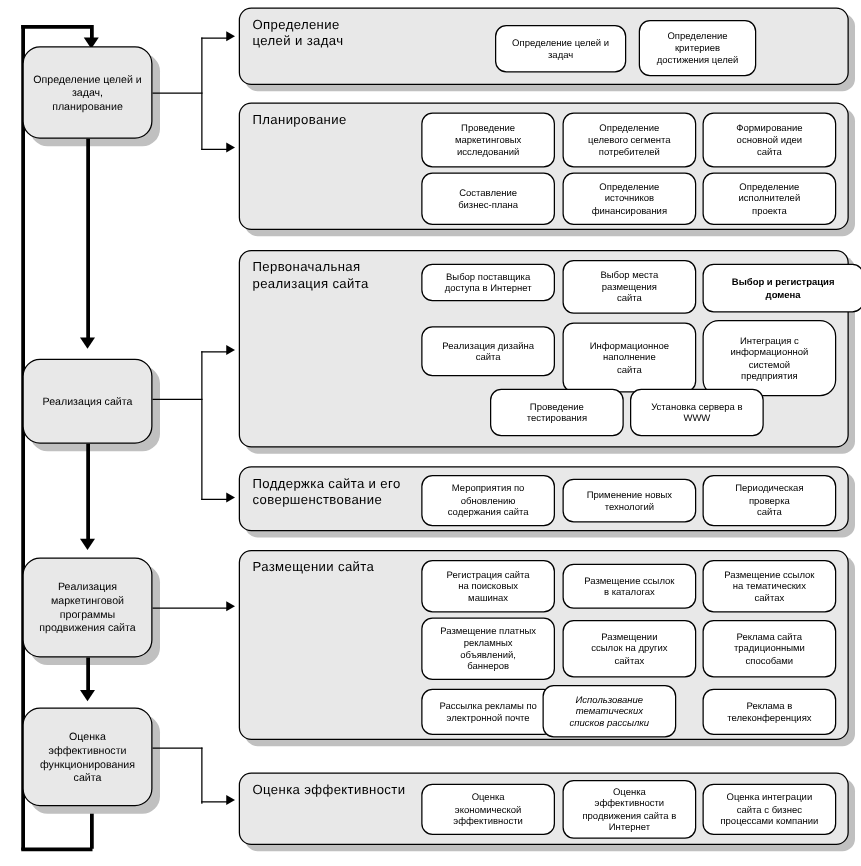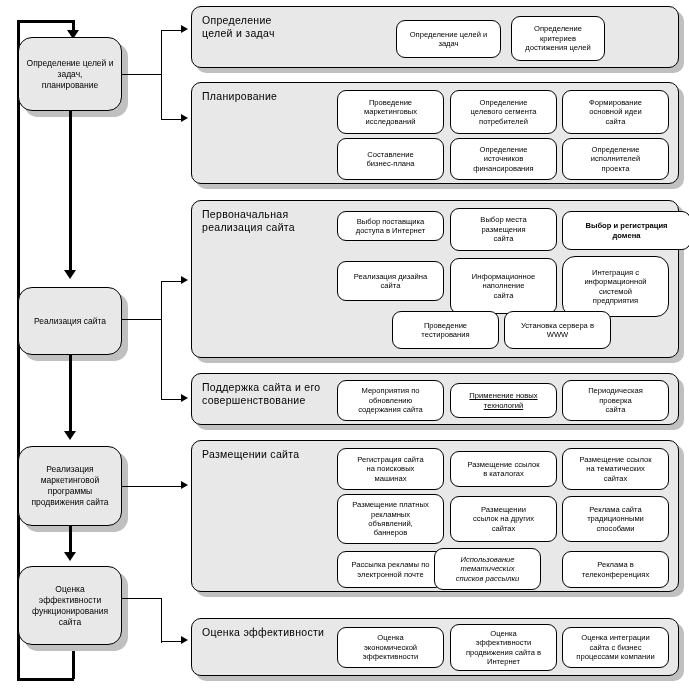--- a/index.html
+++ b/index.html
@@ -241,21 +241,21 @@
 WWW</div>
   </div>
 
   <div class="panel-shadow" style="left:196px; top:378px; width:488px; height:52px;"></div>
   <div class="panel" style="left:191px; top:373px; width:488px; height:52px;">
     <div class="panel-title">Поддержка сайта и его
 совершенствование</div>
     <div class="task" style="left:145px; top:6px; width:107px; height:41px;">Мероприятия по
 обновлению
 содержания сайта</div>
-    <div class="task" style="left:258px; top:9px; width:107px; height:35px;text-decoration:underline;">Применение новых
+    <div class="task" style="left:258px; top:9px; width:107px; height:35px;">Применение новых
 технологий</div>
     <div class="task" style="left:370px; top:6px; width:107px; height:41px;">Периодическая
 проверка
 сайта</div>
   </div>
 
   <div class="panel-shadow" style="left:196px; top:445px; width:488px; height:152px;"></div>
   <div class="panel" style="left:191px; top:440px; width:488px; height:152px;">
     <div class="panel-title">Размещении сайта</div>
     <div class="task" style="left:145px; top:7px; width:107px; height:42px;">Регистрация сайта

